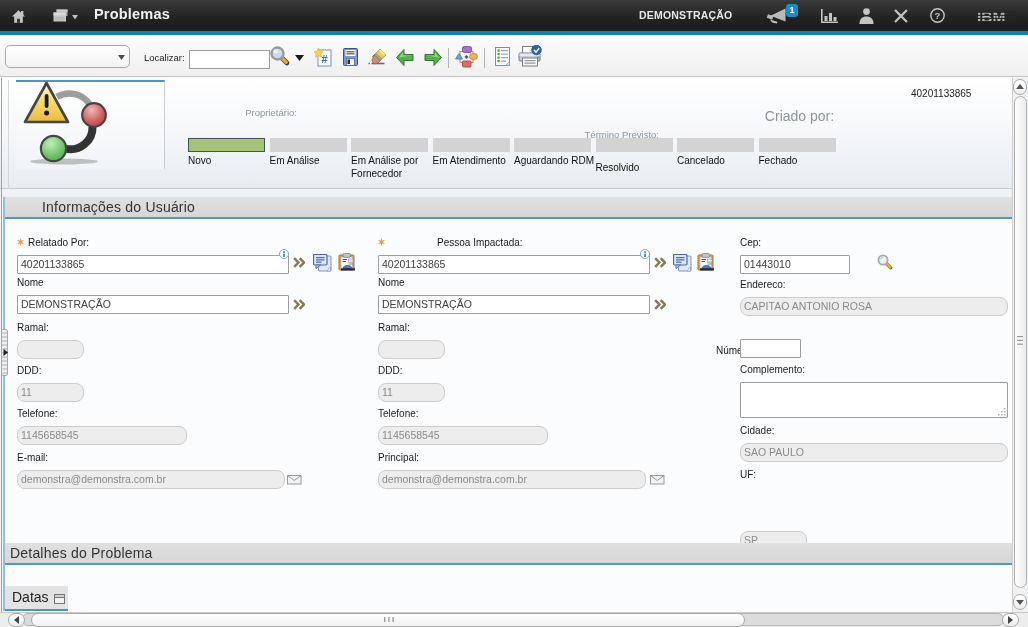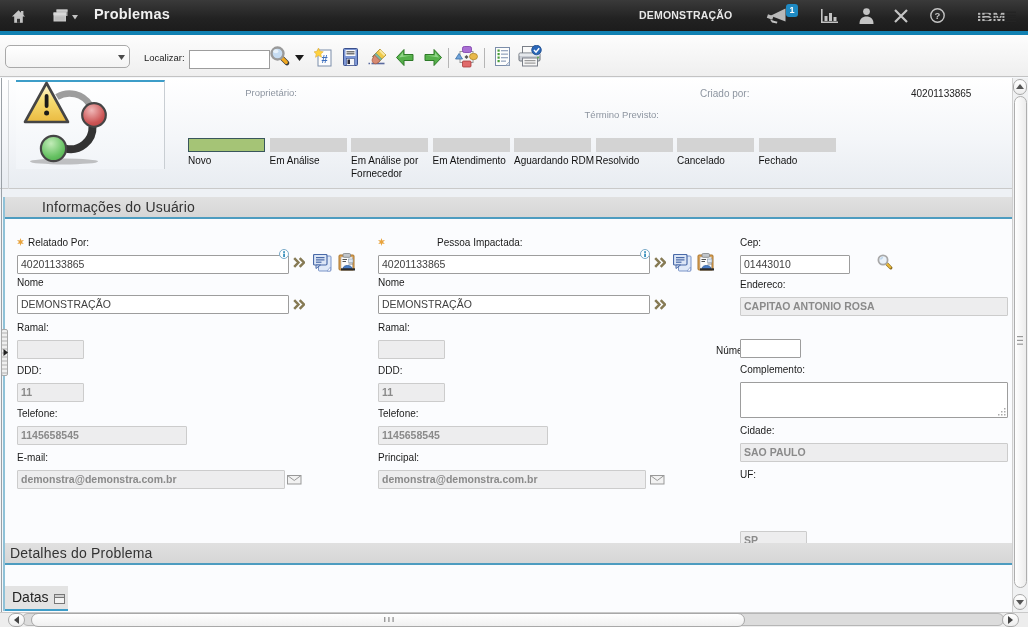--- a/index.html
+++ b/index.html
@@ -8,32 +8,32 @@
 .abs { position:absolute; }
 
 #topbar { left:0; top:0; width:1028px; height:31px; background:linear-gradient(#3a3a3a,#222 60%,#1c1c1c); }
 #bluestripe { left:0; top:31px; width:1028px; height:4px; background:#1181b2; }
 #toolbar { left:0; top:35px; width:1028px; height:42px; background:linear-gradient(#fdfdfd,#efefef); border-bottom:1px solid #c3c3c3; }
 #apptitle { left:94px; top:6px; color:#f0f0f0; font-size:14.5px; font-weight:bold; letter-spacing:.2px; }
 #demon { left:639px; top:9px; color:#e8e8e8; font-size:10.5px; font-weight:bold; letter-spacing:.2px; }
 
 #band { left:0; top:78px; width:1012px; height:111px; background:linear-gradient(#ffffff,#f4f6f9 55%,#e8ecf1); border-bottom:1px solid #c9c9c9; }
 #gcell { left:16px; top:2px; width:149px; height:89px; border-top:2px solid #3d9dc8; border-right:1px solid #c9ced3; background:linear-gradient(#ffffff,#f1f4f8); }
-.hlbl { font-size:9.5px; color:#8d95a0; }
+.hlbl { font-size:9.5px; color:#8d95a0;margin-top:20px; }
 .hval { font-size:10px; color:#222; }
 
 .sb2 { width:77px; height:14px; background:#d3d3d3; }
 .stl { font-size:10px; color:#111; white-space:nowrap; line-height:13px; }
 .stl[style*="width"] { white-space:normal; }
 
 .sechdr { left:5px; width:1007px; height:22px; background:linear-gradient(#e0e0e0,#d6d6d6); border-bottom:2px solid #4d9cc0; color:#333; font-size:14px; letter-spacing:.2px; padding-left:5px; line-height:20px; }
 
 label.f { position:absolute; font-size:10px; color:#1a1a1a; white-space:nowrap; }
 .inp { position:absolute; height:19px; border:1px solid #9d9d9d; background:#fff; font-size:10.5px; color:#404040; padding:0 3px; line-height:17px; border-radius:1px; white-space:nowrap; overflow:hidden; }
-.ro { border:1px solid #cccccc; background:#ededee; color:#8a8a8a; border-radius:1px;font-weight:bold; }
+.ro { border:1px solid #cccccc; background:#ededee; color:#8a8a8a; border-radius:8px; }
 
 #lborder1 { left:1px; top:78px; width:1px; height:534px; background:#9aa0a6; }
 #lborder2 { left:8px; top:80px; width:1px; height:109px; background:#d5d8db; }
 #lteal { left:3px; top:197px; width:2px; height:414px; background:#8fc2d8; }
 </style>
 </head>
 <body>
 <div id="page">
   <div class="abs" id="topbar"></div>
   <div class="abs" id="bluestripe"></div>
@@ -205,36 +205,36 @@
       <path d="M35 17 A 24 24 0 0 1 68 25" fill="none" stroke="#9d9d9d" stroke-width="6.5"></path>
       <path d="M70.5 46 A 22 22 0 0 1 43 68.5" fill="none" stroke="#333333" stroke-width="8"></path>
       <path d="M24.5 3 L46 42 L3 42 Z" fill="url(#tri)" stroke="#454545" stroke-width="2.6" stroke-linejoin="round"></path>
       <rect x="22.7" y="14" width="3.8" height="14" rx="1.9" fill="#1a1a1a"></rect>
       <circle cx="24.6" cy="33" r="2.5" fill="#1a1a1a"></circle>
       <circle cx="72" cy="35" r="11.8" fill="url(#redg)" stroke="#454545" stroke-width="2.2"></circle>
       <circle cx="31.5" cy="68.5" r="12.6" fill="url(#greng)" stroke="#454545" stroke-width="2.2"></circle>
     </svg>
     <div class="abs hlbl" style="left:0;top:9px;width:297px;text-align:right;">Proprietário:</div>
     <div class="abs hlbl" style="left:400px;top:31px;width:259px;text-align:right;">Término Previsto:</div>
-    <div class="abs hlbl" style="left:700px;top:10px;width:199px;text-align:left;font-size:10px;">Criado por:</div>
+    <div class="abs hlbl" style="left:700px;top:10px;width:199px;text-align:center;font-size:14px;">Criado por:</div>
     <div class="abs hval" style="left:911px;top:10px;">40201133865</div>
     <div class="abs" style="left:188px;top:60px;width:77px;height:14px;background:#a5c476;border:1px solid #39565c;"></div>
     <div class="abs sb2" style="left:269.5px;top:60px;"></div>
     <div class="abs sb2" style="left:351px;top:60px;"></div>
     <div class="abs sb2" style="left:432.5px;top:60px;"></div>
     <div class="abs sb2" style="left:514px;top:60px;"></div>
     <div class="abs sb2" style="left:595.5px;top:60px;"></div>
     <div class="abs sb2" style="left:677px;top:60px;"></div>
     <div class="abs sb2" style="left:758.5px;top:60px;"></div>
     <div class="abs stl" style="left:188px;top:76px;">Novo</div>
     <div class="abs stl" style="left:269.5px;top:76px;">Em Análise</div>
     <div class="abs stl" style="left:351px;top:76px;width:80px;">Em Análise por Fornecedor</div>
     <div class="abs stl" style="left:432.5px;top:76px;">Em Atendimento</div>
     <div class="abs stl" style="left:514px;top:76px;">Aguardando RDM</div>
-    <div class="abs stl" style="left:595.5px;top:76px;">Resolvido</div>
+    <div class="abs stl" style="left:595.5px;top:83px;">Resolvido</div>
     <div class="abs stl" style="left:677px;top:76px;">Cancelado</div>
     <div class="abs stl" style="left:758.5px;top:76px;">Fechado</div>
   </div>
   <div class="abs" style="left:5px;top:189px;width:1007px;height:423px;background:#fbfcfe;"></div>
   <div class="abs" style="left:0;top:189px;width:1028px;height:8px;background:#eef1f5;"></div>
   <div class="abs" id="lborder1"></div>
   <div class="abs" id="lborder2"></div>
   <div class="abs" id="lteal"></div>
   <div class="abs sechdr" style="top:197px;padding-left:37px;">Informações do Usuário</div>
   <svg width="0" height="0" style="position:absolute;">

